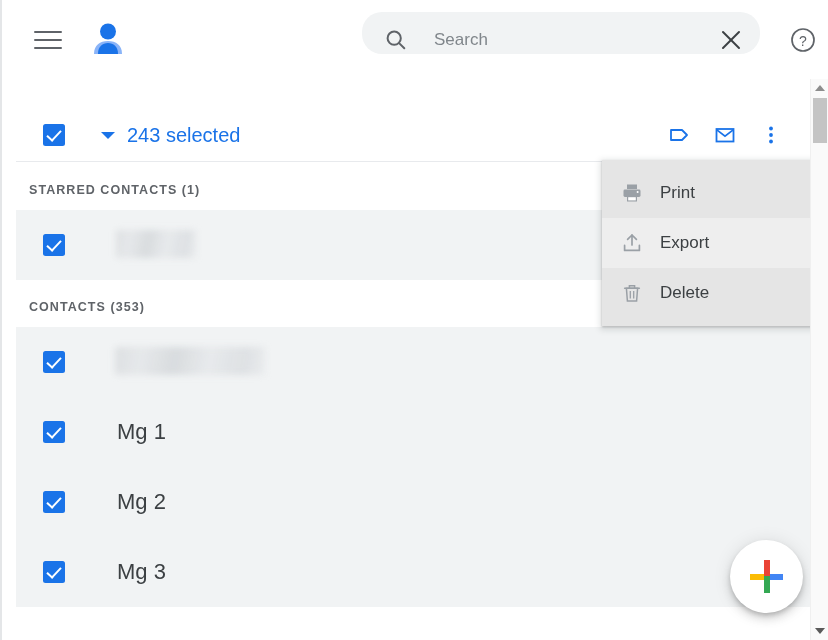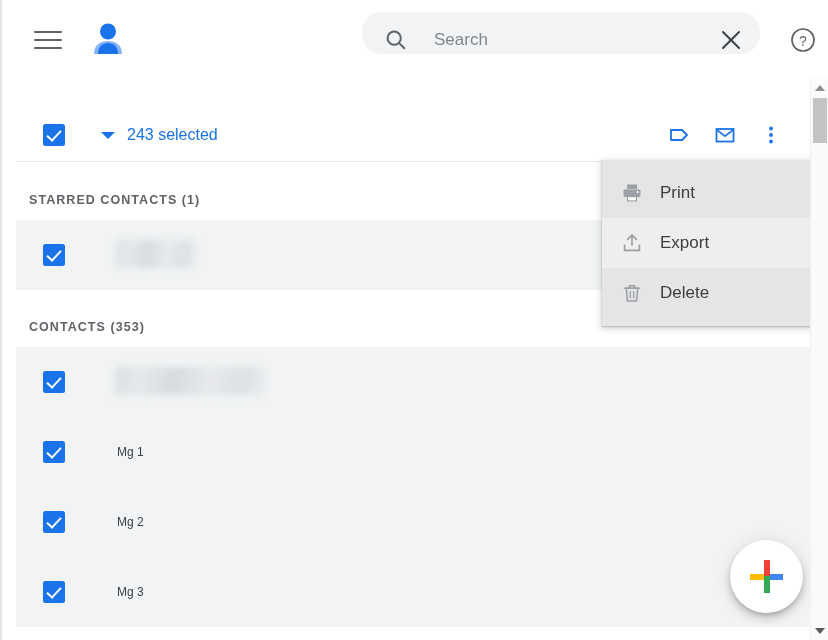--- a/index.html
+++ b/index.html
@@ -143,21 +143,21 @@
     width: 0; height: 0;
     border-left: 7px solid transparent;
     border-right: 7px solid transparent;
     border-top: 7px solid #1a73e8;
     cursor: pointer;
   }
 
   .sel-count {
     position: absolute;
     left: 111px; top: 16px;
-    font-size: 16px;
+    font-size: 20px;
     color: #1a73e8;
     line-height: 22px;
     white-space: nowrap;
   }
 
   .tb-icons {
     position: absolute;
     right: 26px; top: 12px;
     display: flex;
     align-items: center;
@@ -174,42 +174,42 @@
   
   .list {
     position: absolute;
     left: 0; top: 163px;
     width: 810px; height: 477px;
     background: #ffffff;
     overflow: hidden;
   }
 
   .section-head {
-    padding: 30px 0 13px 27px;
+    padding: 20px 0 13px 27px;
     font-size: 12.5px;
     font-weight: bold;
     letter-spacing: 1.05px;
     color: #5f6368;
     background: #ffffff;
   }
 
   .row {
     position: relative;
     margin-left: 14px;
     width: 796px;
     height: 70px;
     background: #f1f3f4;
     cursor: pointer;
   }
   .row-cb { left: 27px; top: 24px; }
 
   .row-name {
     position: absolute;
     left: 101px; top: 23px;
-    font-size: 12px;
+    font-size: 22px;
     color: #3c4043;
     line-height: 24px;
     white-space: nowrap;
   }
 
   .blur-name {
     position: absolute;
     top: 20px;
     height: 28px;
     border-radius: 2px;

